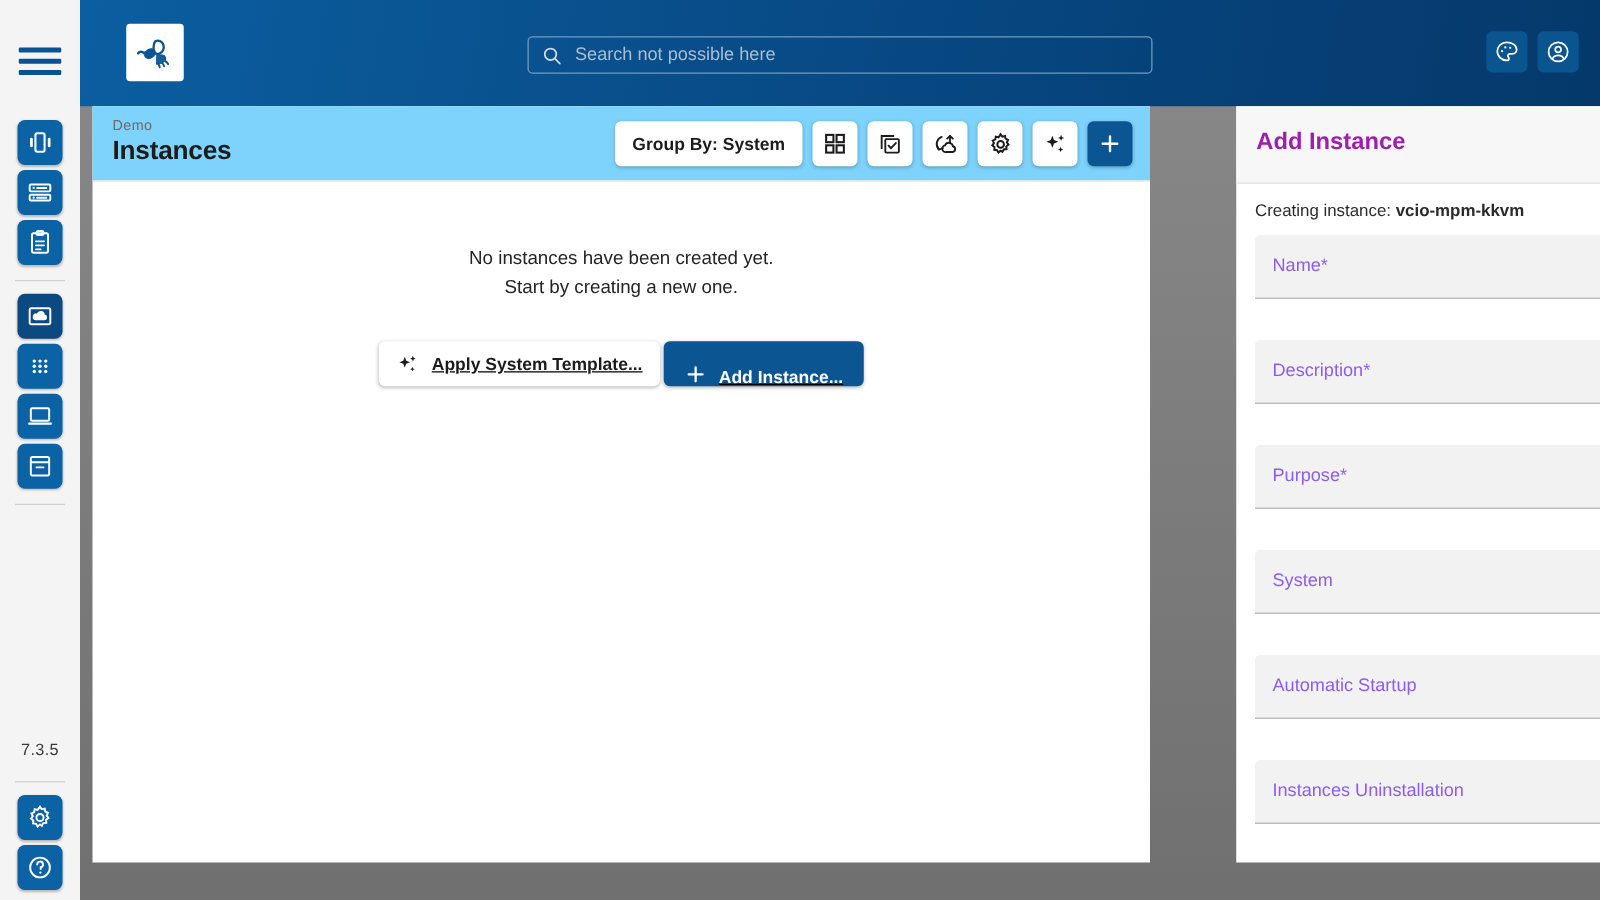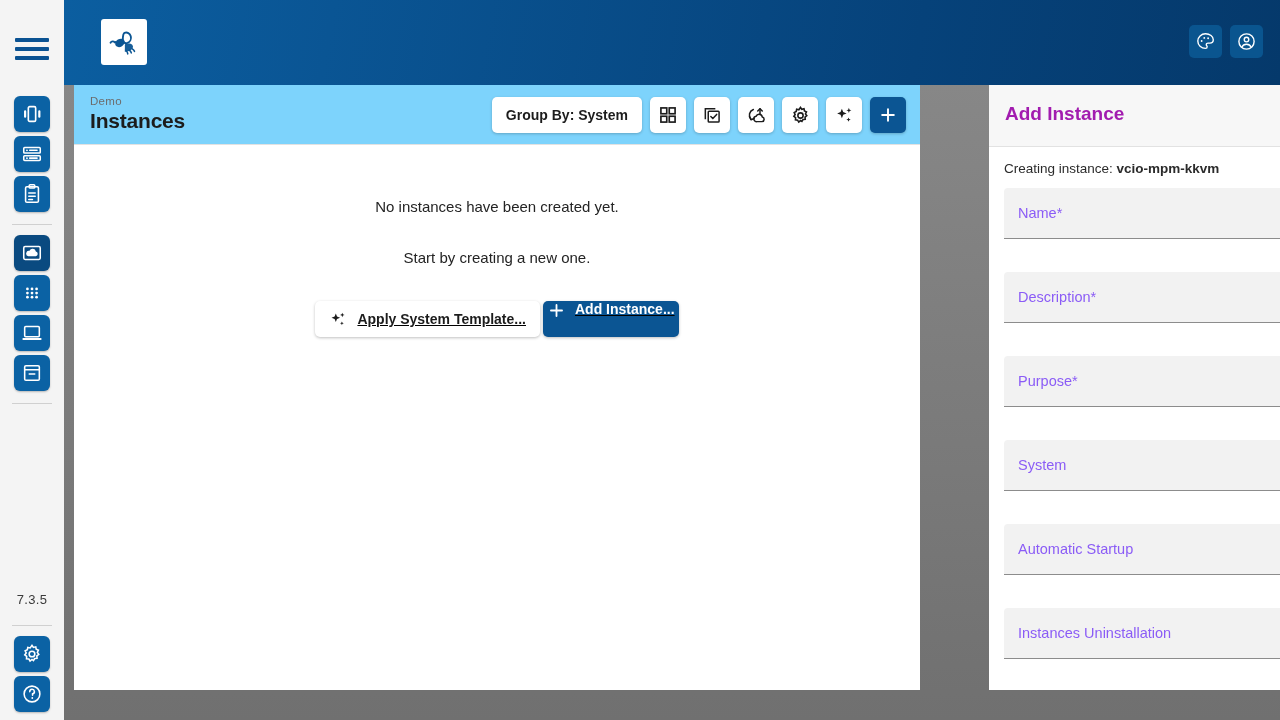--- a/index.html
+++ b/index.html
@@ -78,31 +78,31 @@
     width:36px; height:36px; background:#fff; border-radius:5px;
     display:flex; align-items:center; justify-content:center;
     box-shadow:0 1px 3px rgba(0,0,0,.22); cursor:pointer;
   }
   .tb-btn.primary { background:#0b5593; }
 
   .empty {
     position:absolute; left:0; top:60px; width:846px; height:545px;
     display:flex; flex-direction:column; align-items:center; padding-top:53px;
   }
-  .empty-line { font-size:15px; color:#242424; margin-bottom:34px; }
+  .empty-line { font-size:15px; color:#242424; margin-bottom:6px; }
   .empty-line.second { margin-bottom:35px; }
   .empty-actions { display:flex; gap:3px;text-decoration:underline; }
   .btn-ghost {
     height:36px; background:#fff; border-radius:5px; padding:0 14px;
     display:flex; align-items:center; gap:9px; font-size:14px; font-weight:bold; color:#1c1c1c;
     box-shadow:0 1px 3px rgba(0,0,0,.25); cursor:pointer;
   }
   .btn-primary {
-    height:36px; background:#0b5593; border-radius:5px; padding:0 4px;
-    display:flex; align-items:flex-start; gap:9px; font-size:14px; font-weight:bold; color:#fff;
+    height:36px; background:#0b5593; border-radius:5px; padding:0 16px;
+    display:flex; align-items:flex-end; gap:9px; font-size:14px; font-weight:bold; color:#fff;
     box-shadow:0 1px 3px rgba(0,0,0,.25); cursor:pointer;
   }
 
   
   .panel {
     position:absolute; left:925px; top:85px; width:355px; height:605px;
     background:#fff; overflow:hidden;
   }
   .panel-header {
     position:relative; height:62px; background:#f7f7f7; border-bottom:1px solid #e2e2e2;
@@ -223,20 +223,27 @@
             <ellipse cx="15.5" cy="21" rx="5.6" ry="4.3" transform="rotate(-32 15.5 21)"></ellipse>
             <path d="M21 22.5c3.6-1.5 7.3-1 8.6 1.3 1.2 2.2-.6 4.9-4.1 6.3-1.6.6-3.2.8-4.6.6z" opacity=".95"></path>
             <path d="M20.6 9.8c2.9-1.1 6 .6 6.9 3.7.9 3.1-.7 6.4-3.6 7.5-2.9 1-5.2-.6-5.2-3.6 0-2.6.4-6.6 1.9-7.6z" fill="none" stroke="#0b5593" stroke-width="2.1"></path>
             <path d="M8.8 19.6c-1.8-.6-3.2.1-3.8 1.2" fill="none" stroke="#0b5593" stroke-width="2" stroke-linecap="round"></path>
             <circle cx="10.2" cy="20.3" r="1.4"></circle>
             <path d="M22.5 29.8c1 1 1.6 2.3 1.7 3.4M26 29c1.1.9 1.9 2.1 2.1 3.2M29.2 27.6c1.2.7 2.1 1.8 2.5 2.8" fill="none" stroke="#0b5593" stroke-width="1.7" stroke-linecap="round"></path>
           </g>
         </svg>
       </div>
 
+      <div class="searchwrap">
+        <svg width="17" height="17" viewBox="0 0 24 24" fill="none" stroke="#cddcea" stroke-width="2">
+          <circle cx="10.5" cy="10.5" r="6.5"></circle>
+            <path d="M15.5 15.5L21 21" stroke-linecap="round"></path>
+        </svg>
+        <input type="text" placeholder="Search not possible here" style="">
+      </div>
 
       <div class="top-actions">
         <div class="top-action">
           <svg width="21" height="21" viewBox="0 0 24 24" fill="none" stroke="#fff" stroke-width="1.6">
             <path d="M12 3.2c-4.9 0-8.8 3.7-8.8 8.3 0 4.6 3.9 8.3 8.8 8.3 1.1 0 1.9-.8 1.9-1.8 0-.5-.2-.9-.5-1.2-.3-.3-.5-.7-.5-1.2 0-1 .8-1.8 1.9-1.8h2.2c2.2 0 3.9-1.7 3.9-3.8 0-4-3.9-6.8-8.9-6.8z"></path>
             <circle cx="7.6" cy="11.4" r="1.05" fill="#fff" stroke="none"></circle>
             <circle cx="10.6" cy="7.9" r="1.05" fill="#fff" stroke="none"></circle>
             <circle cx="15" cy="8.3" r="1.05" fill="#fff" stroke="none"></circle>
           </svg>
         </div>

